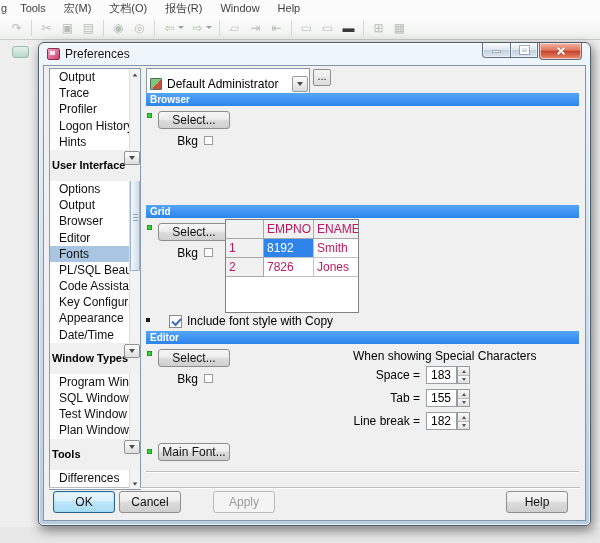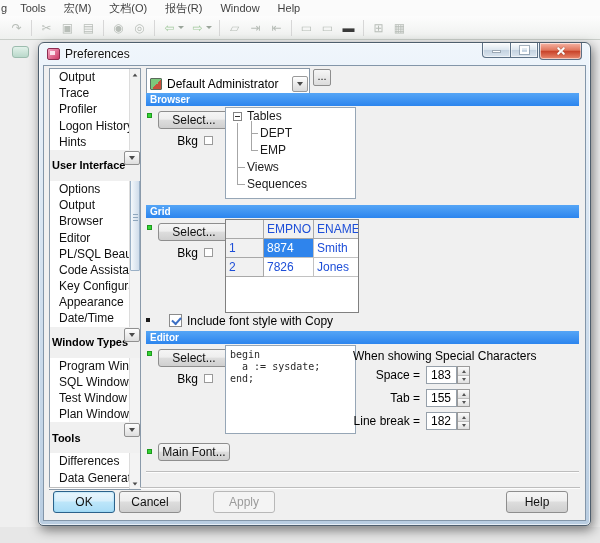--- a/index.html
+++ b/index.html
@@ -73,28 +73,28 @@
   .bkg-box{position:absolute;width:9px;height:9px;background:#fff;border:1px solid #9a9a9a;}
 
   .tree-panel{position:absolute;left:181px;top:41px;width:131px;height:92px;background:#fff;border:1px solid #96a6b6;font-size:12px;color:#1a1a1a;}
   .tree-node{position:absolute;white-space:nowrap;}
   .exp-box{position:absolute;left:7px;top:4px;width:9px;height:9px;background:#fff;border:1px solid #848484;}
   .exp-box::after{content:"";position:absolute;left:1px;top:3px;width:5px;height:1px;background:#333;}
   .tline{position:absolute;background:#a6a6a6;}
 
   .grid-table{position:absolute;left:181px;top:153px;width:134px;height:94px;background:#fff;border:1px solid #808080;}
   .g-row{display:flex;height:19px;}
-  .g-cell{font-size:12px;line-height:18px;padding-left:3px;white-space:nowrap;overflow:hidden;border-right:1px solid #c2c2c2;border-bottom:1px solid #c2c2c2;color:#1d4ed8;}
+  .g-cell{font-size:12px;line-height:18px;padding-left:3px;white-space:nowrap;overflow:hidden;border-right:1px solid #c2c2c2;border-bottom:1px solid #c2c2c2;color:#be185d;}
   .g-fixed{background:#f1f1f1;border-right:1px solid #a8a8a8;border-bottom:1px solid #a8a8a8;}
   .g-c0{width:38px;}
   .g-c1{width:50px;}
   .g-c2{width:44px;border-right:none;}
   .g-cell.selcell{background:#2f84ec;color:#fff;}
 
-  .chk-row{position:absolute;left:113px;top:248px;display:flex;align-items:flex-start;padding-left:12px;}
+  .chk-row{position:absolute;left:113px;top:248px;display:flex;align-items:center;padding-left:12px;}
   .checkbox{width:13px;height:13px;background:#fff;border:1px solid #8b8b8b;position:relative;}
   .checkbox::after{content:"";position:absolute;left:2px;top:2px;width:7px;height:4px;border-left:2px solid #3b6fc4;border-bottom:2px solid #3b6fc4;transform:rotate(-48deg);}
   .chk-label{font-size:12px;color:#000;margin-left:5px;}
 
   .code-panel{position:absolute;left:181px;top:279px;width:131px;height:89px;background:#fff;border:1px solid #96a6b6;font-family:"DejaVu Sans Mono",monospace;font-size:10px;line-height:12px;color:#2a2a2a;padding:3px 0 0 4px;}
   .code-line{white-space:pre;}
 
   .spc-title{position:absolute;left:309px;top:283px;width:226px;font-size:12px;color:#000;}
   .spc-label{position:absolute;left:262px;width:114px;font-size:12px;color:#000;text-align:right;}
   .spin-val{position:absolute;width:31px;height:18px;border:1px solid #96a0aa;background:#fff;font-family:"Liberation Sans",sans-serif;font-size:12px;padding-left:4px;color:#000;}
@@ -183,20 +183,21 @@
         <div class="sb-header">
           <span class="hl">User Interface</span>
           <span class="hdr-btn">
               <span class="caret-d"></span>
             </span>
         </div>
         <div class="sb-item">Options</div>
         <div class="sb-item">Output</div>
         <div class="sb-item">Browser</div>
         <div class="sb-item">Editor</div>
+        <div class="sb-item selected">Fonts</div>
         <div class="sb-item">PL/SQL Beautifier</div>
         <div class="sb-item">Code Assistant</div>
         <div class="sb-item">Key Configuration</div>
         <div class="sb-item">Appearance</div>
         <div class="sb-item">Date/Time</div>
         <div class="sb-header">
           <span class="hl">Window Types</span>
           <span class="hdr-btn">
               <span class="caret-d"></span>
             </span>
@@ -235,74 +236,55 @@
               <span class="caret-d"></span>
             </span>
         </div>
         <div class="mini-btn">...</div>
 
         <div class="sec-hdr" style="top:27px;">Browser</div>
         <div class="green-sq" style="left:103px;top:47px;"></div>
         <div class="btn sel-btn" style="left:114px;top:45px;">Select...</div>
         <div class="bkg-label" style="left:110px;top:68px;">Bkg</div>
         <div class="bkg-box" style="left:160px;top:70px;"></div>
-        <div class="tree-panel">
-          <span class="exp-box"></span>
-          <span class="tree-node" style="left:21px;top:1px;">Tables</span>
-          <span class="tree-node" style="left:34px;top:18px;">DEPT</span>
-          <span class="tree-node" style="left:34px;top:35px;">EMP</span>
-          <span class="tree-node" style="left:21px;top:52px;">Views</span>
-          <span class="tree-node" style="left:21px;top:69px;">Sequences</span>
-          <span class="tline" style="left:11px;top:15px;width:1px;height:61px;"></span>
-          <span class="tline" style="left:11px;top:59px;width:8px;height:1px;"></span>
-          <span class="tline" style="left:11px;top:76px;width:8px;height:1px;"></span>
-          <span class="tline" style="left:25px;top:13px;width:1px;height:29px;"></span>
-          <span class="tline" style="left:25px;top:25px;width:7px;height:1px;"></span>
-          <span class="tline" style="left:25px;top:42px;width:7px;height:1px;"></span>
-        </div>
 
         <div class="sec-hdr" style="top:139px;">Grid</div>
         <div class="green-sq" style="left:103px;top:159px;"></div>
         <div class="btn sel-btn" style="left:114px;top:157px;">Select...</div>
         <div class="bkg-label" style="left:110px;top:180px;">Bkg</div>
         <div class="bkg-box" style="left:160px;top:182px;"></div>
         <div class="grid-table">
           <div class="g-row">
             <div class="g-cell g-fixed g-c0"></div>
             <div class="g-cell g-fixed g-c1">EMPNO</div>
             <div class="g-cell g-fixed g-c2">ENAME</div>
           </div>
           <div class="g-row">
             <div class="g-cell g-fixed g-c0">1</div>
-            <div class="g-cell g-c1 selcell">8874</div>
+            <div class="g-cell g-c1 selcell">8192</div>
             <div class="g-cell g-c2">Smith</div>
           </div>
           <div class="g-row">
             <div class="g-cell g-fixed g-c0">2</div>
             <div class="g-cell g-c1">7826</div>
             <div class="g-cell g-c2">Jones</div>
           </div>
         </div>
 
         <div class="black-sq" style="left:102px;top:252px;"></div>
         <div class="chk-row">
           <span class="checkbox"></span>
           <span class="chk-label">Include font style with Copy</span>
         </div>
 
         <div class="sec-hdr" style="top:265px;">Editor</div>
         <div class="green-sq" style="left:103px;top:285px;"></div>
         <div class="btn sel-btn" style="left:114px;top:283px;">Select...</div>
         <div class="bkg-label" style="left:110px;top:306px;">Bkg</div>
         <div class="bkg-box" style="left:160px;top:308px;"></div>
-        <div class="code-panel">
-          <div class="code-line">begin</div>
-          <div class="code-line">  a := sysdate;</div>
-          <div class="code-line">end;</div>
-        </div>
 
         <div class="spc-title">When showing Special Characters</div>
         <div class="spc-label" style="top:302px;">Space =</div>
         <input class="spin-val" style="left: 382px; top: 300px;" value="183">
         <div class="spinner" style="left:413px;top:300px;">
           <div class="spin-half">
               <span class="spin-c-u"></span>
             </div>
           <div class="spin-half b">
               <span class="spin-c-d"></span>

